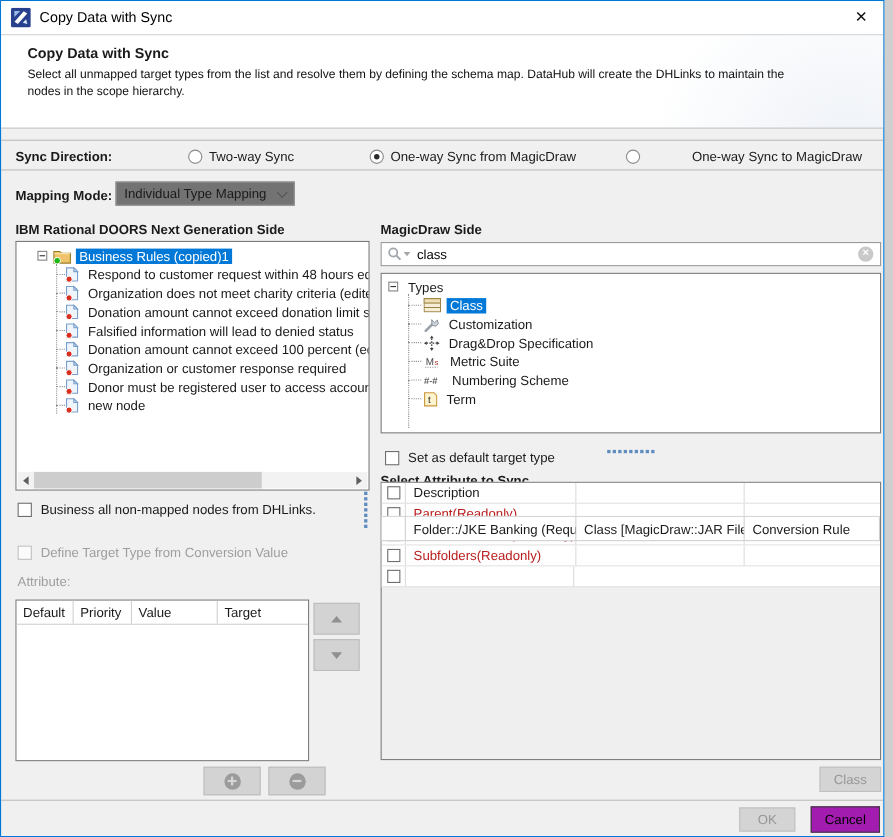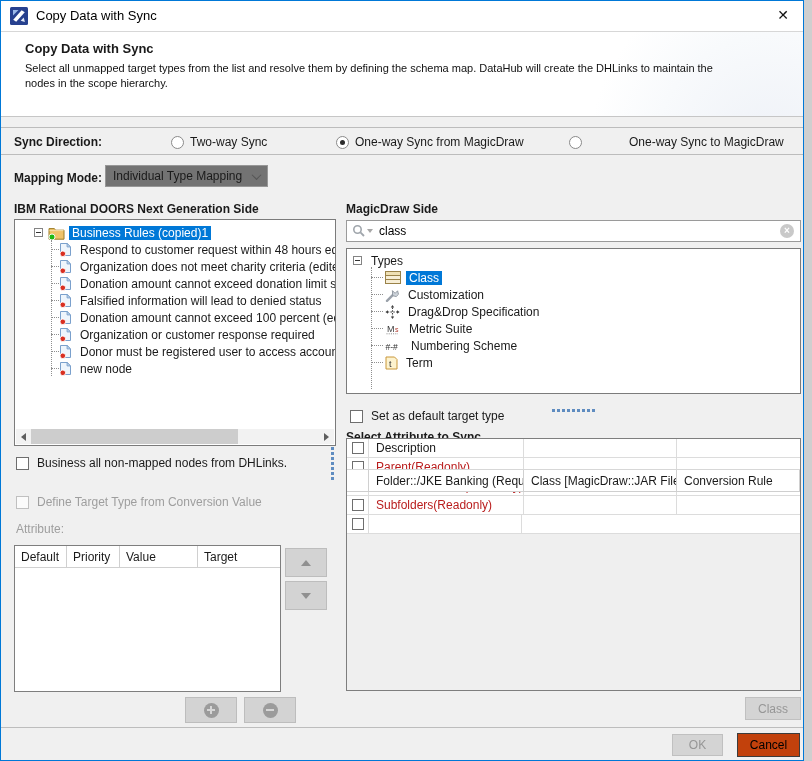--- a/index.html
+++ b/index.html
@@ -135,21 +135,21 @@
   .at-cell.c0 { width:22px; padding-left:0; justify-content:center; flex:none; }
   .at-cell.c1 { width:155px; flex:none; }
   .at-cell.c2 { width:153px; flex:none; }
   .at-cell.c3 { flex:1; border-right:none; }
   .at-cell .checkbox { width:12px; height:12px; }
   .at-cell.readonly { color:#b91c1c; }
 
   
   .btn { position:absolute; display:flex; align-items:center; justify-content:center; font-size:12px; }
   .btn.disabled { background:#d4d4d4; border:1px solid #c0c0c0; color:#969696; }
-  .btn.default { background:#c2410c; border:1px solid #3c3c3c; color:#000; }
+  .btn.default { background:#a21caf; border:1px solid #3c3c3c; color:#000; }
 
   .footer-line { position:absolute; left:0; right:0; top:726px; border-top:1px solid #bdbdbd; }
 </style>
 </head>
 <body>
 
 <div class="dialog">
 
   <div class="titlebar">
     <span class="app-icon">

